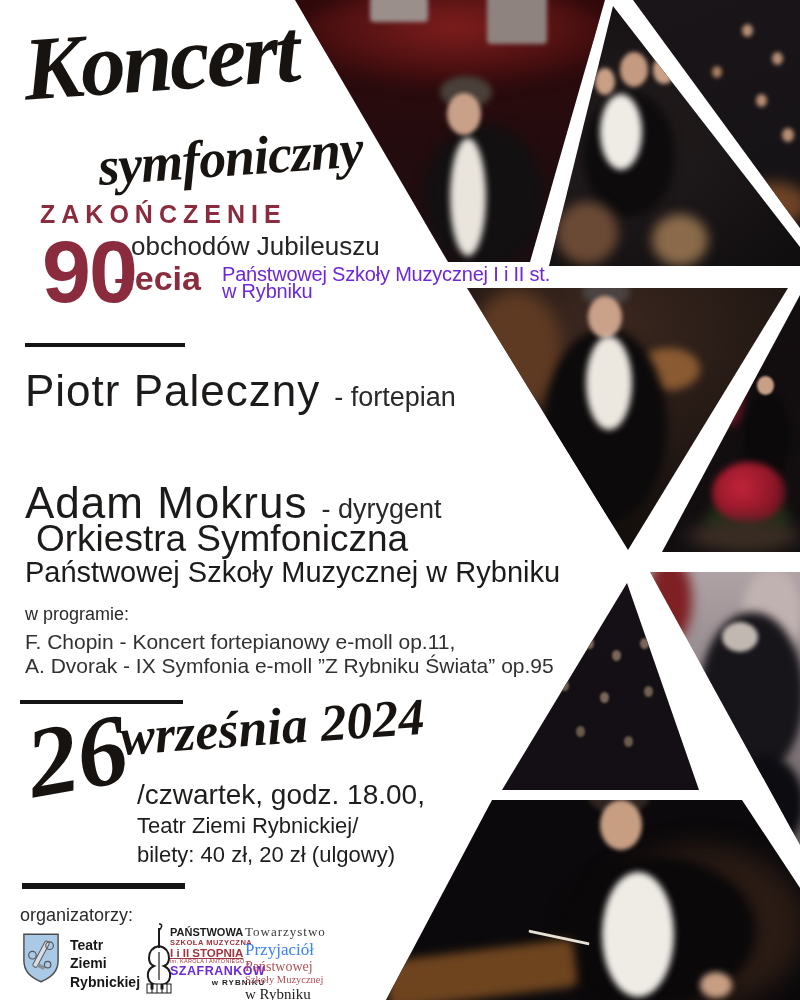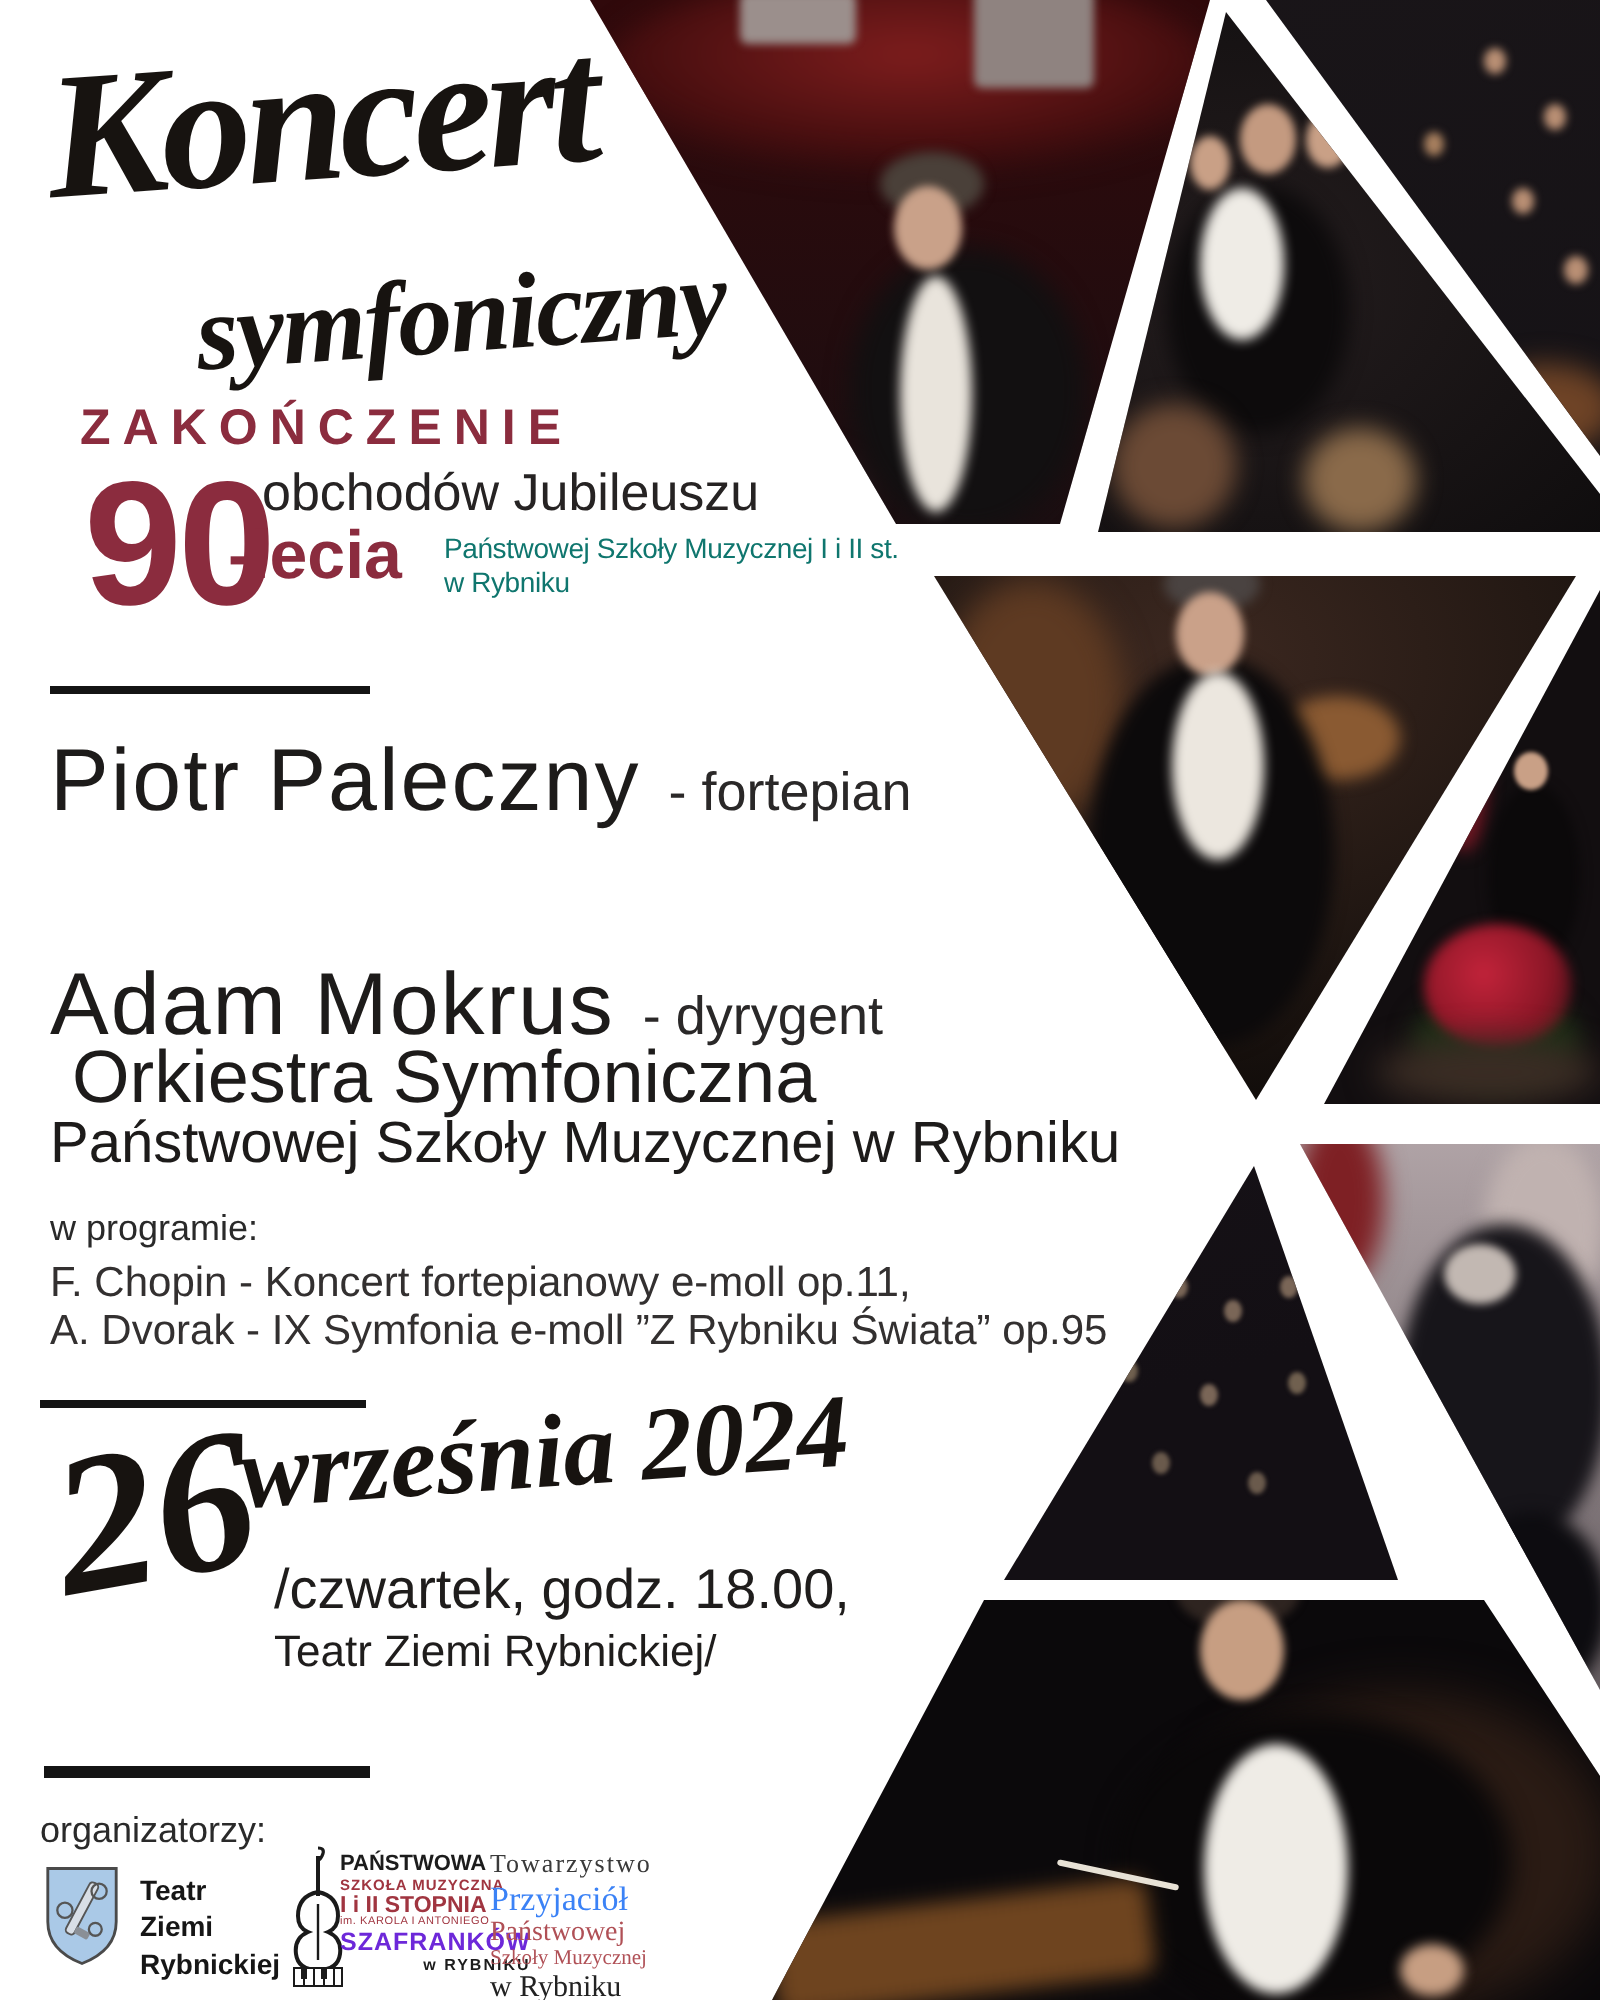--- a/index.html
+++ b/index.html
@@ -28,40 +28,40 @@
       background:#0b090b;}
 
   
   .script{font-family:"Liberation Serif","DejaVu Serif",serif;font-style:italic;font-weight:700;color:#171310;}
   .title1{left:20px;top:18px;font-size:90px;letter-spacing:-3px;transform:rotate(-4deg);transform-origin:left top;}
   .title2{left:96px;top:136px;font-size:54px;letter-spacing:-1px;transform:rotate(-4deg);transform-origin:left top;}
   .kicker{left:40px;top:200px;font-size:25px;font-weight:700;letter-spacing:6px;color:#8b2c3e;}
   .num90{left:42px;top:228px;font-size:88px;font-weight:700;color:#8b2c3e;line-height:1;letter-spacing:-2px;}
   .jubline{left:131px;top:231px;font-size:26px;color:#262323;}
   .lecia{left:114px;top:259px;font-size:34px;font-weight:700;color:#8b2c3e;}
-  .school{left:222px;top:266px;font-size:14px;line-height:17px;color:#0f766e;letter-spacing:-0.2px;}
+  .school{left:222px;top:266px;font-size:20px;line-height:17px;color:#6d28d9;letter-spacing:-0.2px;}
   .rule{background:#141414;}
   .perf{left:25px;display:flex;align-items:baseline;gap:14px;}
   .perf .nm{font-size:44px;letter-spacing:1px;color:#1d1b1a;}
   .perf .rl{font-size:27px;color:#2a2828;}
   .orch1{left:25px;top:518px;font-size:37px;color:#1d1b1a;margin-left:11px;}
   .orch2{left:25px;top:556px;font-size:29px;color:#1d1b1a;}
   .wprog{left:25px;top:604px;font-size:18px;color:#2a2a2a;}
   .prog{left:25px;font-size:21px;color:#333030;}
   .day26{left:18px;top:708px;font-size:100px;transform:rotate(-10deg);transform-origin:left top;}
   .monyr{left:118px;top:708px;font-size:52px;transform:rotate(-4deg);transform-origin:left top;}
   .ev1{left:137px;top:779px;font-size:28px;color:#1f1d1c;}
   .ev2{left:137px;top:813px;font-size:22px;color:#1f1d1c;}
   .ev3{left:137px;top:842px;font-size:22px;color:#1f1d1c;}
   .orglabel{left:20px;top:905px;font-size:18px;color:#2a2a2a;}
   .theatre-txt{left:70px;top:936px;font-size:14px;font-weight:700;line-height:1.32;color:#161616;}
   .slogo{left:170px;top:927px;line-height:1.08;white-space:nowrap;}
   .slogo .l1{font-size:11px;font-weight:700;color:#1c1c1c;}
   .slogo .l2{font-size:7.5px;font-weight:700;color:#a03540;letter-spacing:.5px;}
-  .slogo .l3{font-size:11.5px;font-weight:700;color:#a03540;}
+  .slogo .l3{font-size:11.5px;font-weight:700;color:#a03540;text-decoration:underline;}
   .slogo .l4{font-size:5.5px;color:#a03540;letter-spacing:.3px;}
   .slogo .l5{font-size:12.5px;font-weight:700;color:#6d28d9;letter-spacing:.5px;}
   .slogo .l6{font-size:8px;font-weight:700;color:#1c1c1c;letter-spacing:1px;}
   .society{left:245px;top:925px;font-family:"Liberation Serif","DejaVu Serif",serif;line-height:1.12;white-space:nowrap;}
   .society .t1{font-size:13px;color:#3a3a3a;letter-spacing:1px;}
   .society .t2{font-size:17px;color:#3b82f6;}
   .society .t3{font-size:14px;color:#b05056;}
   .society .t4{font-size:10.5px;color:#b05056;}
   .society .t5{font-size:15px;color:#222;}
 </style>
@@ -178,20 +178,21 @@
   <div class="abs wprog">w programie:</div>
   <div class="abs prog" style="top:630px;">F. Chopin - Koncert fortepianowy e-moll op.11,</div>
   <div class="abs prog" style="top:654px;">A. Dvorak - IX Symfonia e-moll ”Z Rybniku Świata” op.95</div>
 
   <div class="abs rule" style="left:20px;top:700px;width:163px;height:4px;"></div>
 
   <div class="abs script day26">26</div>
   <div class="abs script monyr">września 2024</div>
   <div class="abs ev1">/czwartek, godz. 18.00,</div>
   <div class="abs ev2">Teatr Ziemi Rybnickiej/</div>
+  <div class="abs ev3">bilety: 40 zł, 20 zł (ulgowy)</div>
 
   <div class="abs rule" style="left:22px;top:883px;width:163px;height:6px;"></div>
   <div class="abs orglabel">organizatorzy:</div>
 
   <div class="abs" style="left:22px;top:932px;">
     <svg width="38" height="52" viewBox="0 0 40 54">
       <path d="M2 2 h36 v28 q0 15 -18 22 q-18 -7 -18 -22 z" fill="#aac9e7" stroke="#4a4a4a" stroke-width="1.5"></path>
       <rect x="17.5" y="8" width="5" height="30" rx="2" fill="#d8dee6" stroke="#555" stroke-width="1" transform="rotate(28 20 23)"></rect>
       <rect x="16" y="34" width="8" height="4" rx="1" fill="#8a8f96" transform="rotate(28 20 36)"></rect>
       <circle cx="29" cy="14" r="4" fill="none" stroke="#555" stroke-width="1.2"></circle>

